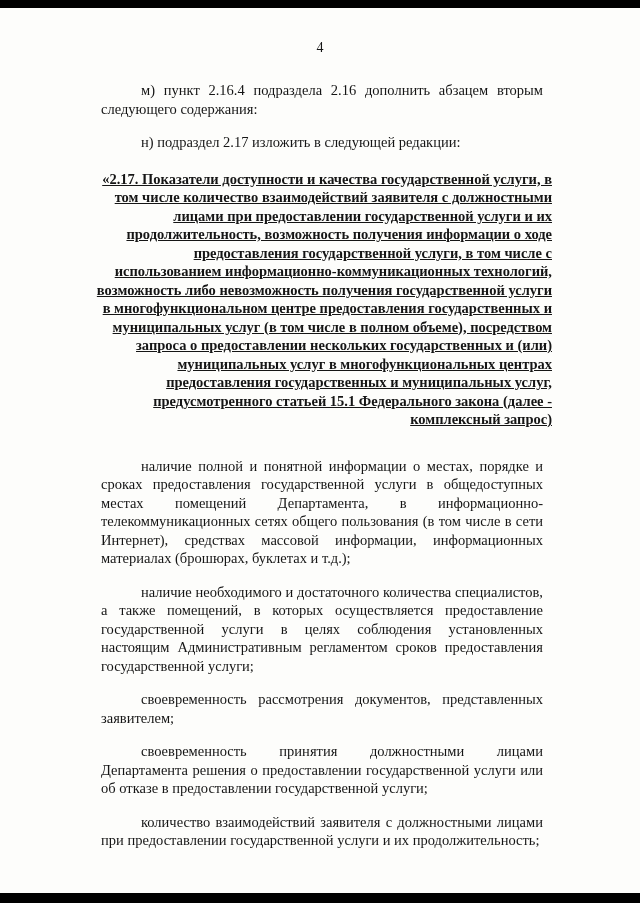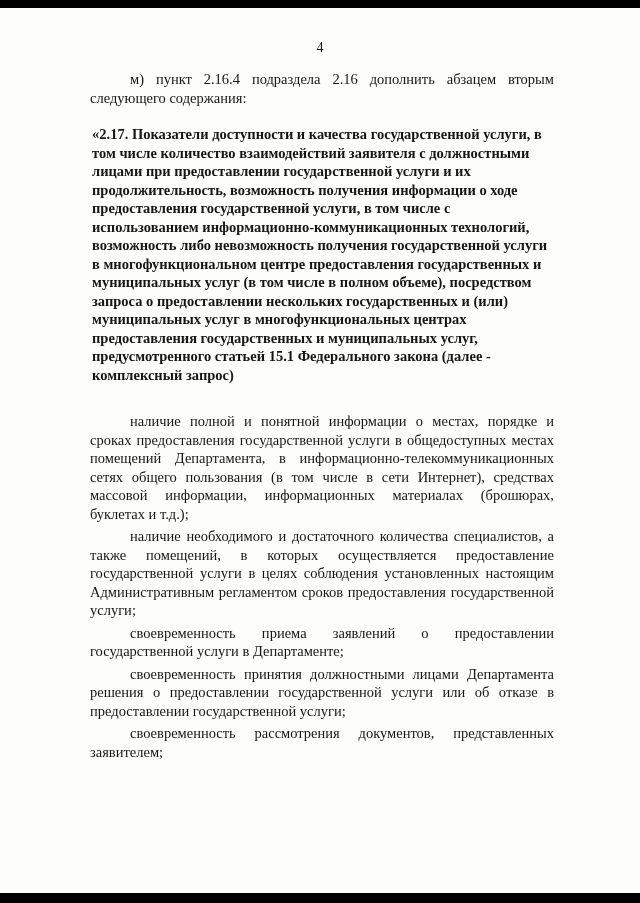--- a/index.html
+++ b/index.html
@@ -36,44 +36,46 @@
   .content {
     position: absolute;
     top: 66px;
     left: 86px;
     width: 472px;
     font-size: 14.5px;
     line-height: 18.5px;
     text-align: justify;
   }
   .content p {
-    margin: 4px;
+    margin: 15px;
     text-indent: 40px;
   }
   .section-heading {
     font-weight: bold;
-    text-align: left;
+    text-align: right;
     text-indent: 0 !important;
     margin: 18px 6px 28px 6px !important;
+    text-decoration: underline;
   }
 </style>
 </head>
 <body>
 
 <div class="page">
   <div class="scan-bar top"></div>
 
   <div class="page-number">4</div>
 
   <div class="content">
     <p>м) пункт 2.16.4 подраздела 2.16 дополнить абзацем вторым следующего содержания:</p>
+    <p>н) подраздел 2.17 изложить в следующей редакции:</p>
 
     <p class="section-heading">«2.17. Показатели доступности и качества государственной услуги, в том числе количество взаимодействий заявителя с должностными лицами при предоставлении государственной услуги и их продолжительность, возможность получения информации о ходе предоставления государственной услуги, в том числе с использованием информационно-коммуникационных технологий, возможность либо невозможность получения государственной услуги в многофункциональном центре предоставления государственных и муниципальных услуг (в том числе в полном объеме), посредством запроса о предоставлении нескольких государственных и (или) муниципальных услуг в многофункциональных центрах предоставления государственных и муниципальных услуг, предусмотренного статьей 15.1 Федерального закона (далее - комплексный запрос)</p>
 
     <p>наличие полной и понятной информации о местах, порядке и сроках предоставления государственной услуги в общедоступных местах помещений Департамента, в информационно-телекоммуникационных сетях общего пользования (в том числе в сети Интернет), средствах массовой информации, информационных материалах (брошюрах, буклетах и т.д.);</p>
     <p>наличие необходимого и достаточного количества специалистов, а также помещений, в которых осуществляется предоставление государственной услуги в целях соблюдения установленных настоящим Административным регламентом сроков предоставления государственной услуги;</p>
-    <p>своевременность приема заявлений о предоставлении государственной услуги в Департаменте;</p>
+    <p>своевременность рассмотрения документов, представленных заявителем;</p>
     <p>своевременность принятия должностными лицами Департамента решения о предоставлении государственной услуги или об отказе в предоставлении государственной услуги;</p>
-    <p>своевременность рассмотрения документов, представленных заявителем;</p>
+    <p>количество взаимодействий заявителя с должностными лицами при предоставлении государственной услуги и их продолжительность;</p>
   </div>
 
   <div class="scan-bar bottom"></div>
 </div>
 
 </body></html>

